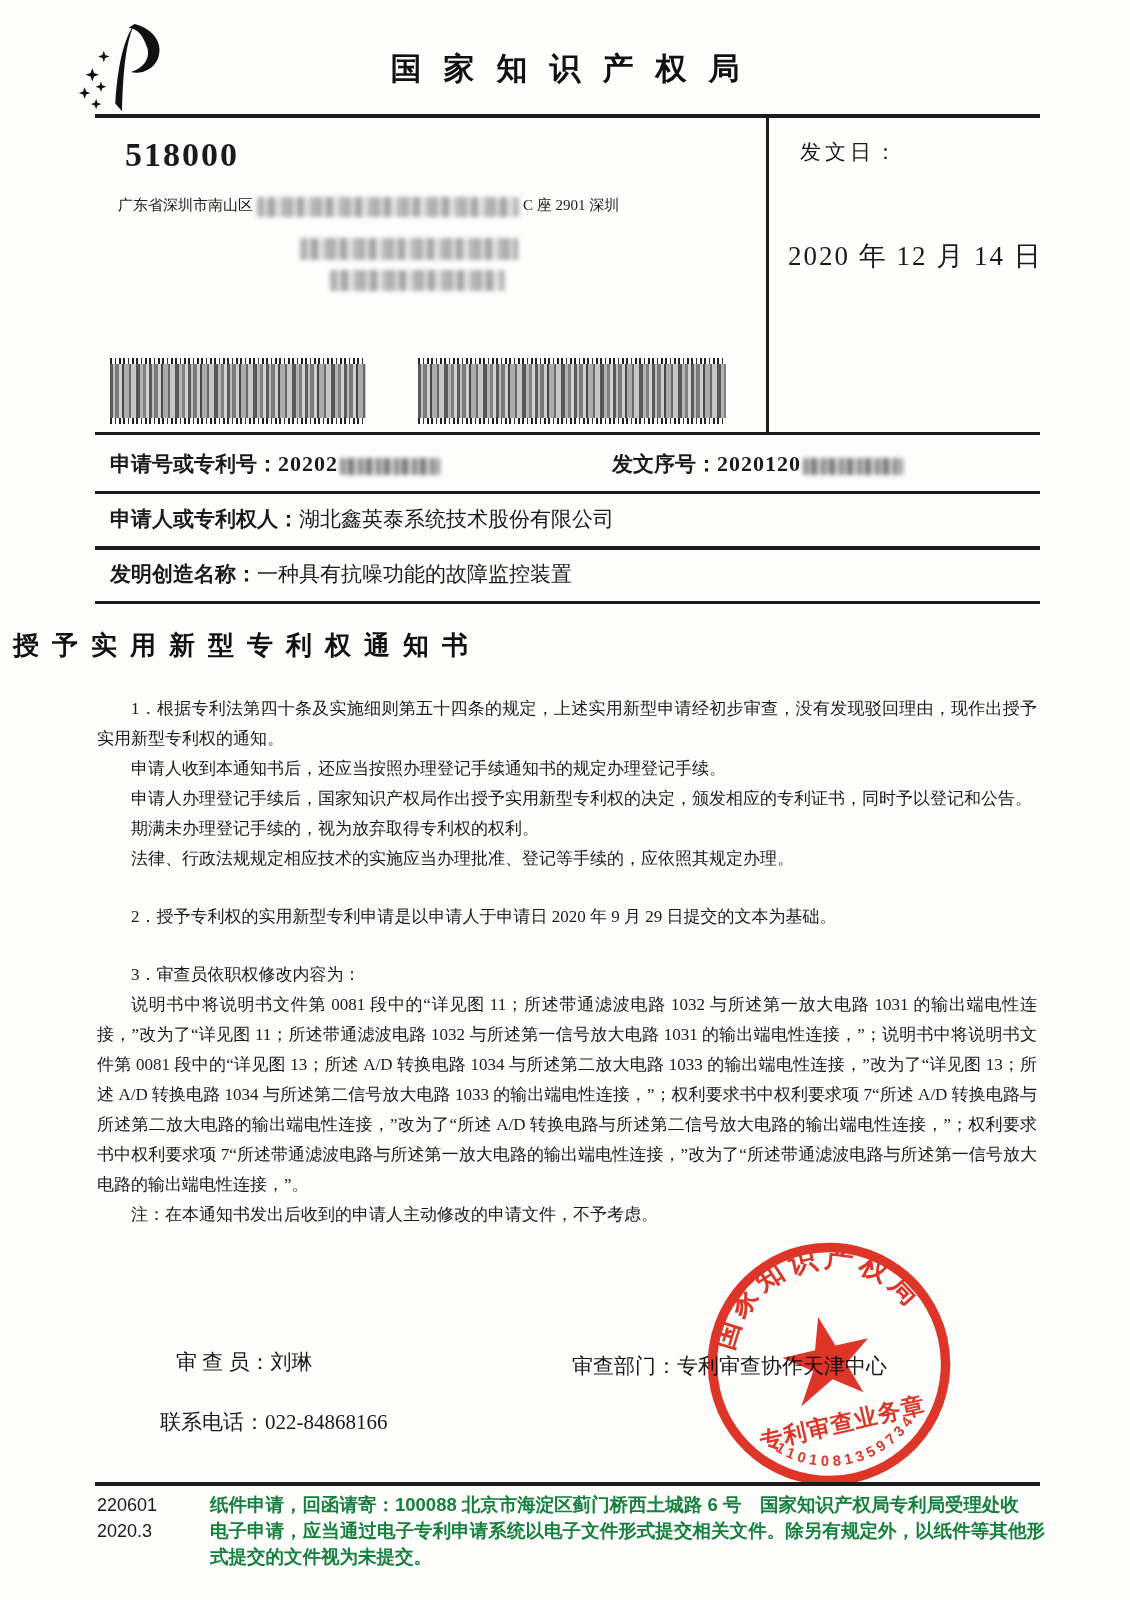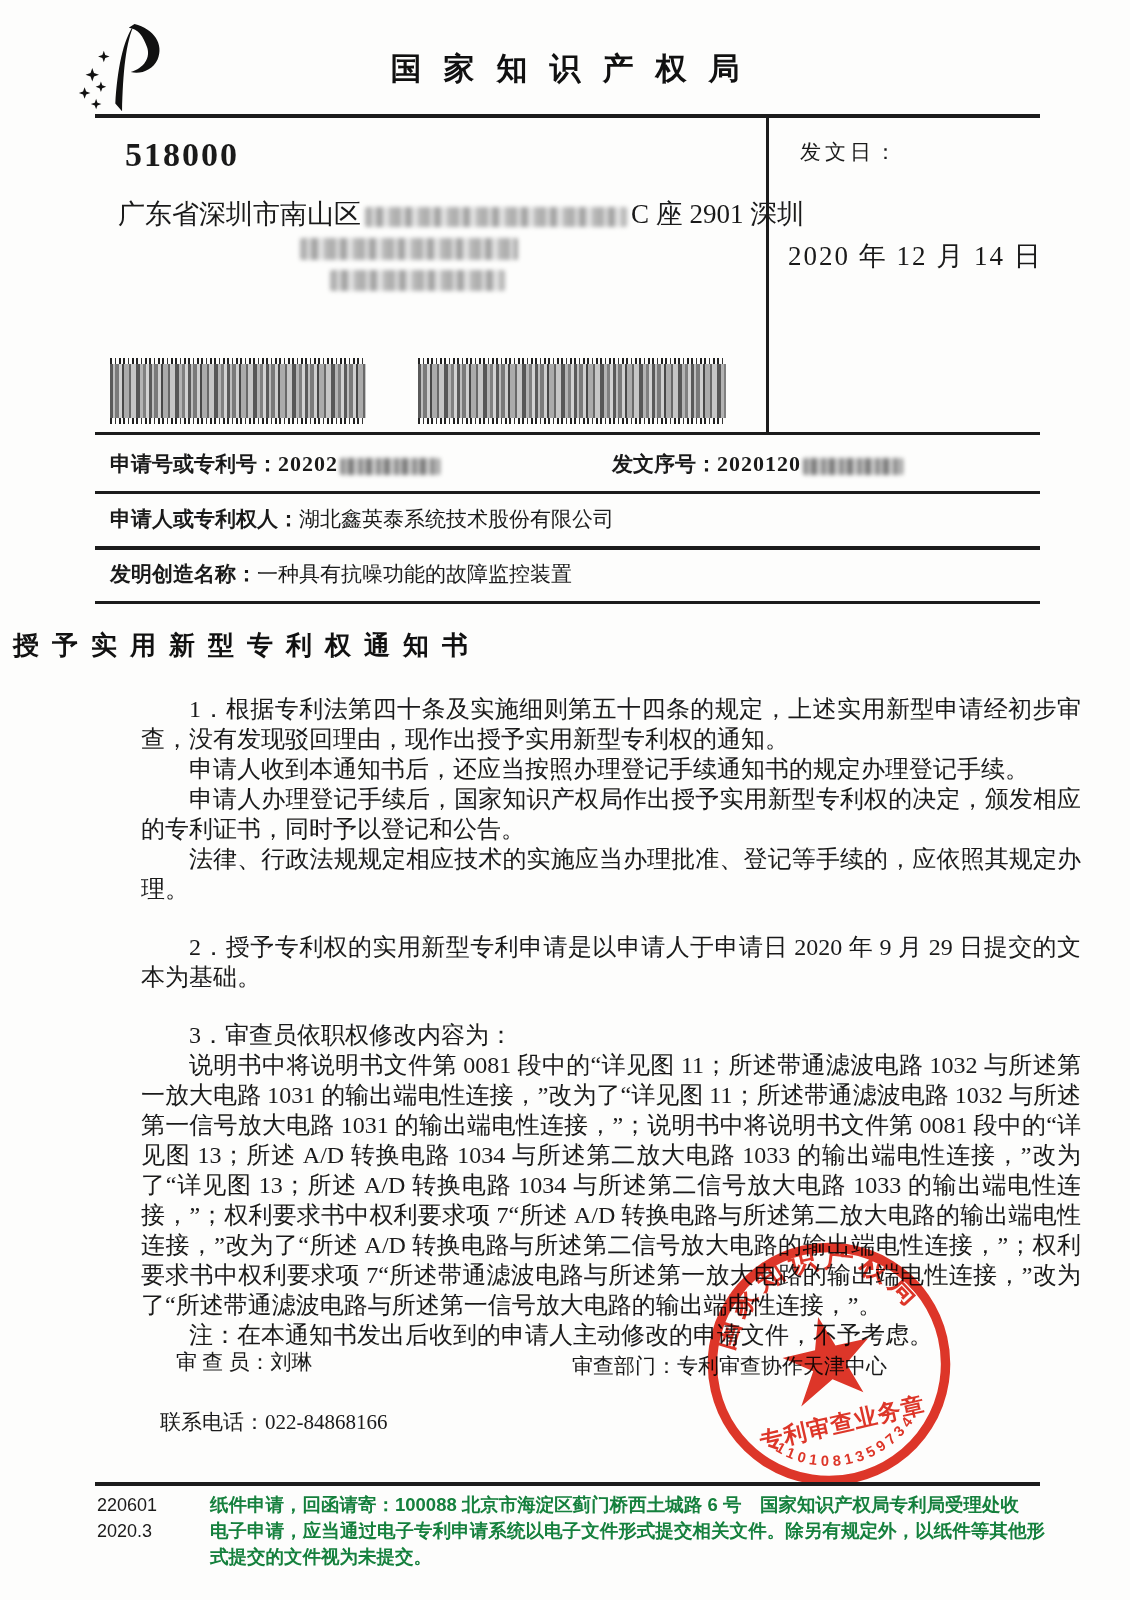--- a/index.html
+++ b/index.html
@@ -23,21 +23,21 @@
 
   
   #logo { position:absolute; left:72px; top:22px; width:102px; height:96px; }
   #agency-title {
     position:absolute; left:0; top:48px; width:100%; text-align:center;
     font-size:31px; font-weight:bold; letter-spacing:22px; text-indent:22px; color:#111;
   }
 
   
   #postcode { position:absolute; left:125px; top:136px; font-size:34px; font-weight:bold; letter-spacing:2px; }
-  #addr-line1 { position:absolute; left:118px; top:196px; font-size:27px; white-space:nowrap; }
+  #addr-line1 { position:absolute; left:118px; top:196px; font-size:15px; white-space:nowrap; }
   .redact {
     display:inline-block; vertical-align:middle; border-radius:2px;
     background:repeating-linear-gradient(90deg,#8f8f8f 0 7px,#cfcfcf 7px 11px,#7f7f7f 11px 18px,#d8d8d8 18px 24px,#9b9b9b 24px 29px);
     filter:blur(2.2px); opacity:.7;
   }
   #addr-redact1 { width:262px; height:20px; margin:0 4px; }
   #addr-redact2 { position:absolute; left:300px; top:238px; width:218px; height:22px; }
   #addr-redact3 { position:absolute; left:330px; top:270px; width:175px; height:21px; }
 
   
@@ -72,21 +72,21 @@
   #row-applicant { left:110px; top:505px; }
   #row-invention { left:110px; top:560px; }
 
   
   #notice-title {
     position:absolute; left:0; top:628px; width:100%; text-align:left;
     font-size:26px; font-weight:bold; letter-spacing:13px; text-indent:13px; color:#111;
   }
   #notice-body {
     position:absolute; left:97px; top:694px; width:940px;
-    font-size:24px; line-height:30px; text-align:justify;margin-left:44px;
+    font-size:17px; line-height:30px; text-align:justify;
   }
   #notice-body p { text-indent:2em; margin:0; }
   #notice-body p.gap { margin-top:28px; }
 
   
   .sig { position:absolute; font-size:21px; white-space:nowrap; }
   #sig-examiner { left:176px; top:1348px; }
   #sig-dept { left:572px; top:1352px; }
   #sig-phone { left:160px; top:1408px; }
 
@@ -158,20 +158,21 @@
   </div>
 
   <div id="rule-fields-bot" class="rule"></div>
 
   <div id="notice-title" class="sans">授予实用新型专利权通知书</div>
 
   <div id="notice-body">
     <p>1．根据专利法第四十条及实施细则第五十四条的规定，上述实用新型申请经初步审查，没有发现驳回理由，现作出授予实用新型专利权的通知。</p>
     <p>申请人收到本通知书后，还应当按照办理登记手续通知书的规定办理登记手续。</p>
     <p>申请人办理登记手续后，国家知识产权局作出授予实用新型专利权的决定，颁发相应的专利证书，同时予以登记和公告。</p>
+    <p>期满未办理登记手续的，视为放弃取得专利权的权利。</p>
     <p>法律、行政法规规定相应技术的实施应当办理批准、登记等手续的，应依照其规定办理。</p>
     <p class="gap">2．授予专利权的实用新型专利申请是以申请人于申请日 2020 年 9 月 29 日提交的文本为基础。</p>
     <p class="gap">3．审查员依职权修改内容为：</p>
     <p>说明书中将说明书文件第 0081 段中的“详见图 11；所述带通滤波电路 1032 与所述第一放大电路 1031 的输出端电性连接，”改为了“详见图 11；所述带通滤波电路 1032 与所述第一信号放大电路 1031 的输出端电性连接，”；说明书中将说明书文件第 0081 段中的“详见图 13；所述 A/D 转换电路 1034 与所述第二放大电路 1033 的输出端电性连接，”改为了“详见图 13；所述 A/D 转换电路 1034 与所述第二信号放大电路 1033 的输出端电性连接，”；权利要求书中权利要求项 7“所述 A/D 转换电路与所述第二放大电路的输出端电性连接，”改为了“所述 A/D 转换电路与所述第二信号放大电路的输出端电性连接，”；权利要求书中权利要求项 7“所述带通滤波电路与所述第一放大电路的输出端电性连接，”改为了“所述带通滤波电路与所述第一信号放大电路的输出端电性连接，”。</p>
     <p>注：在本通知书发出后收到的申请人主动修改的申请文件，不予考虑。</p>
   </div>
 
   <div id="sig-examiner" class="sig">
     <span>审 查 员：</span><span>刘琳</span>
   </div>

